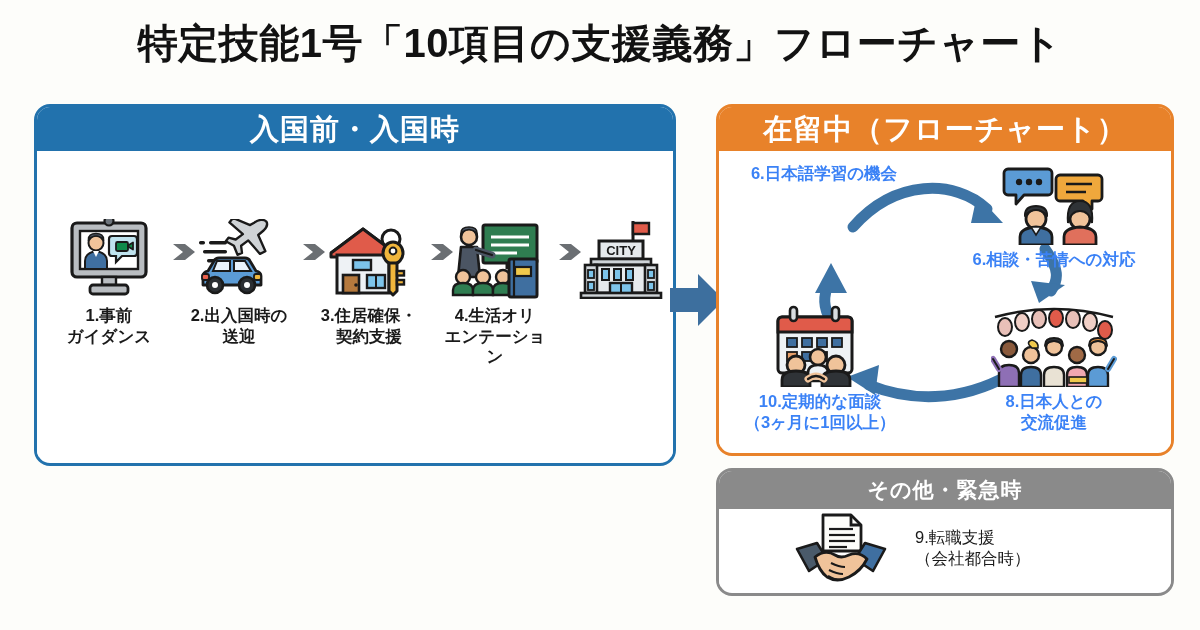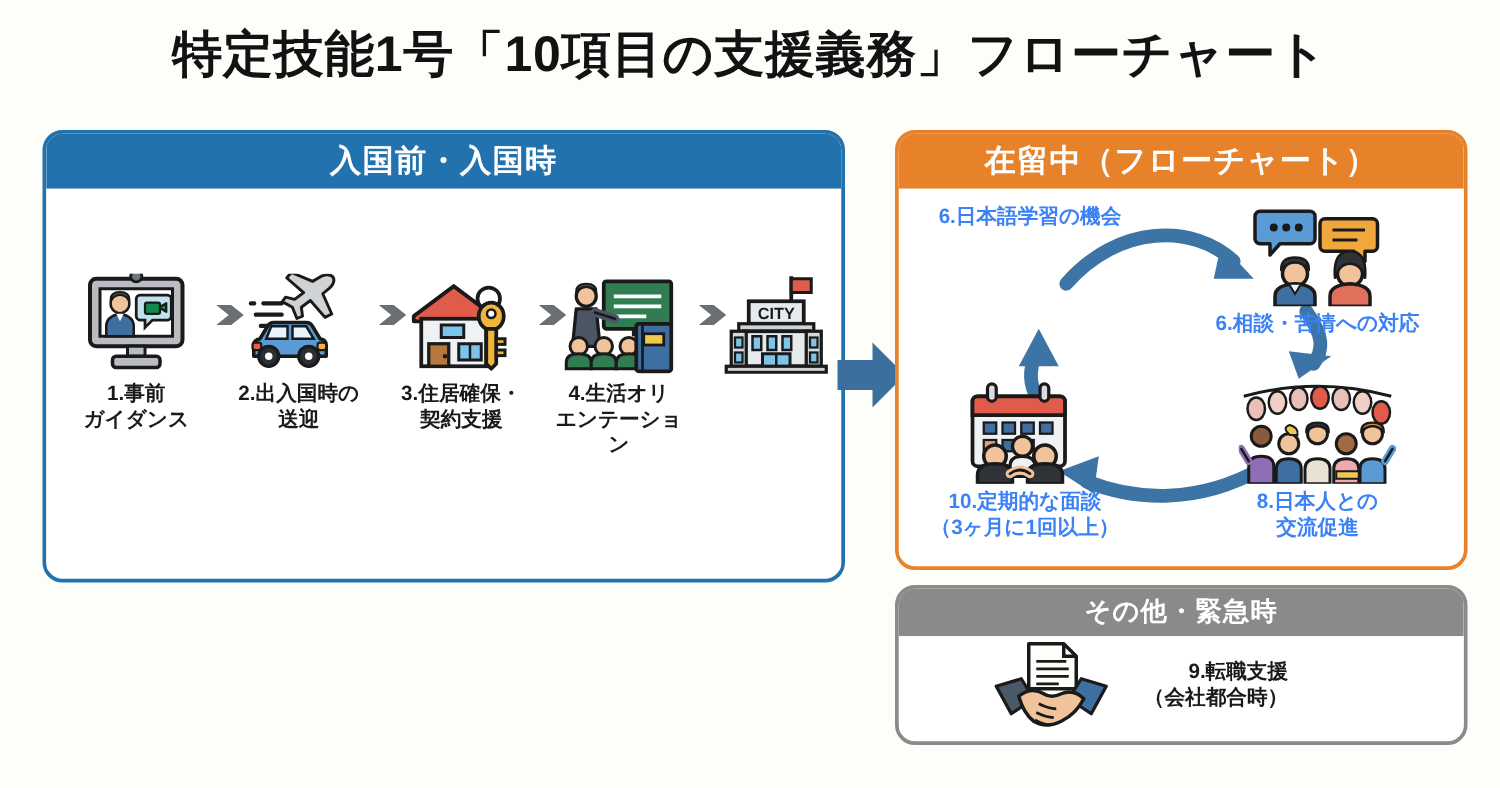--- a/index.html
+++ b/index.html
@@ -16,21 +16,21 @@
     text-align:center;
     font-size:40px;font-weight:bold;color:#121212;
     letter-spacing:0.5px;
     white-space:nowrap;
   }
 
   
   .panel{position:absolute;border-radius:16px;background:#ffffff;overflow:hidden;}
   .panel-head{
     height:44px;line-height:44px;text-align:center;
-    color:#ffffff;font-size:25px;font-weight:bold;letter-spacing:1px;
+    color:#ffffff;font-size:29px;font-weight:bold;letter-spacing:1px;
   }
   .panel-body{background:#ffffff;position:relative;}
 
   #panel-pre{left:34px;top:104px;width:636px;height:356px;border:3px solid #2272ad;}
   #panel-pre .panel-head{background:#2272ad;}
   #panel-pre .panel-body{height:306px;}
 
   #panel-stay{left:716px;top:104px;width:452px;height:346px;border:3px solid #e8822a;}
   #panel-stay .panel-head{background:#e8822a;}
   #panel-stay .panel-body{height:296px;}
@@ -59,21 +59,21 @@
   #q6{left:10px;top:8px;}
   #q7{left:240px;top:8px;}
   #q10{left:6px;top:150px;}
   #q8{left:240px;top:150px;}
 
   .cycle{position:absolute;left:0;top:0;width:446px;height:296px;pointer-events:none;}
 
   
   .other-row{position:absolute;left:0;top:0;width:100%;height:100%;display:flex;align-items:center;}
   .other-ico{margin-left:74px;width:96px;display:flex;justify-content:center;}
-  .other-lbl{margin-left:26px;font-size:16.5px;font-weight:bold;color:#1a1a1a;line-height:1.3;white-space:pre-line;text-align:right;}
+  .other-lbl{margin-left:26px;font-size:16.5px;font-weight:normal;color:#1a1a1a;line-height:1.3;white-space:pre-line;text-align:left;}
 </style>
 </head>
 <body>
 
 <div class="title">特定技能1号「10項目の支援義務」フローチャート</div>
 
 <div class="panel" id="panel-pre">
   <div class="panel-head">入国前・入国時</div>
   <div class="panel-body">
     <div class="flow">

